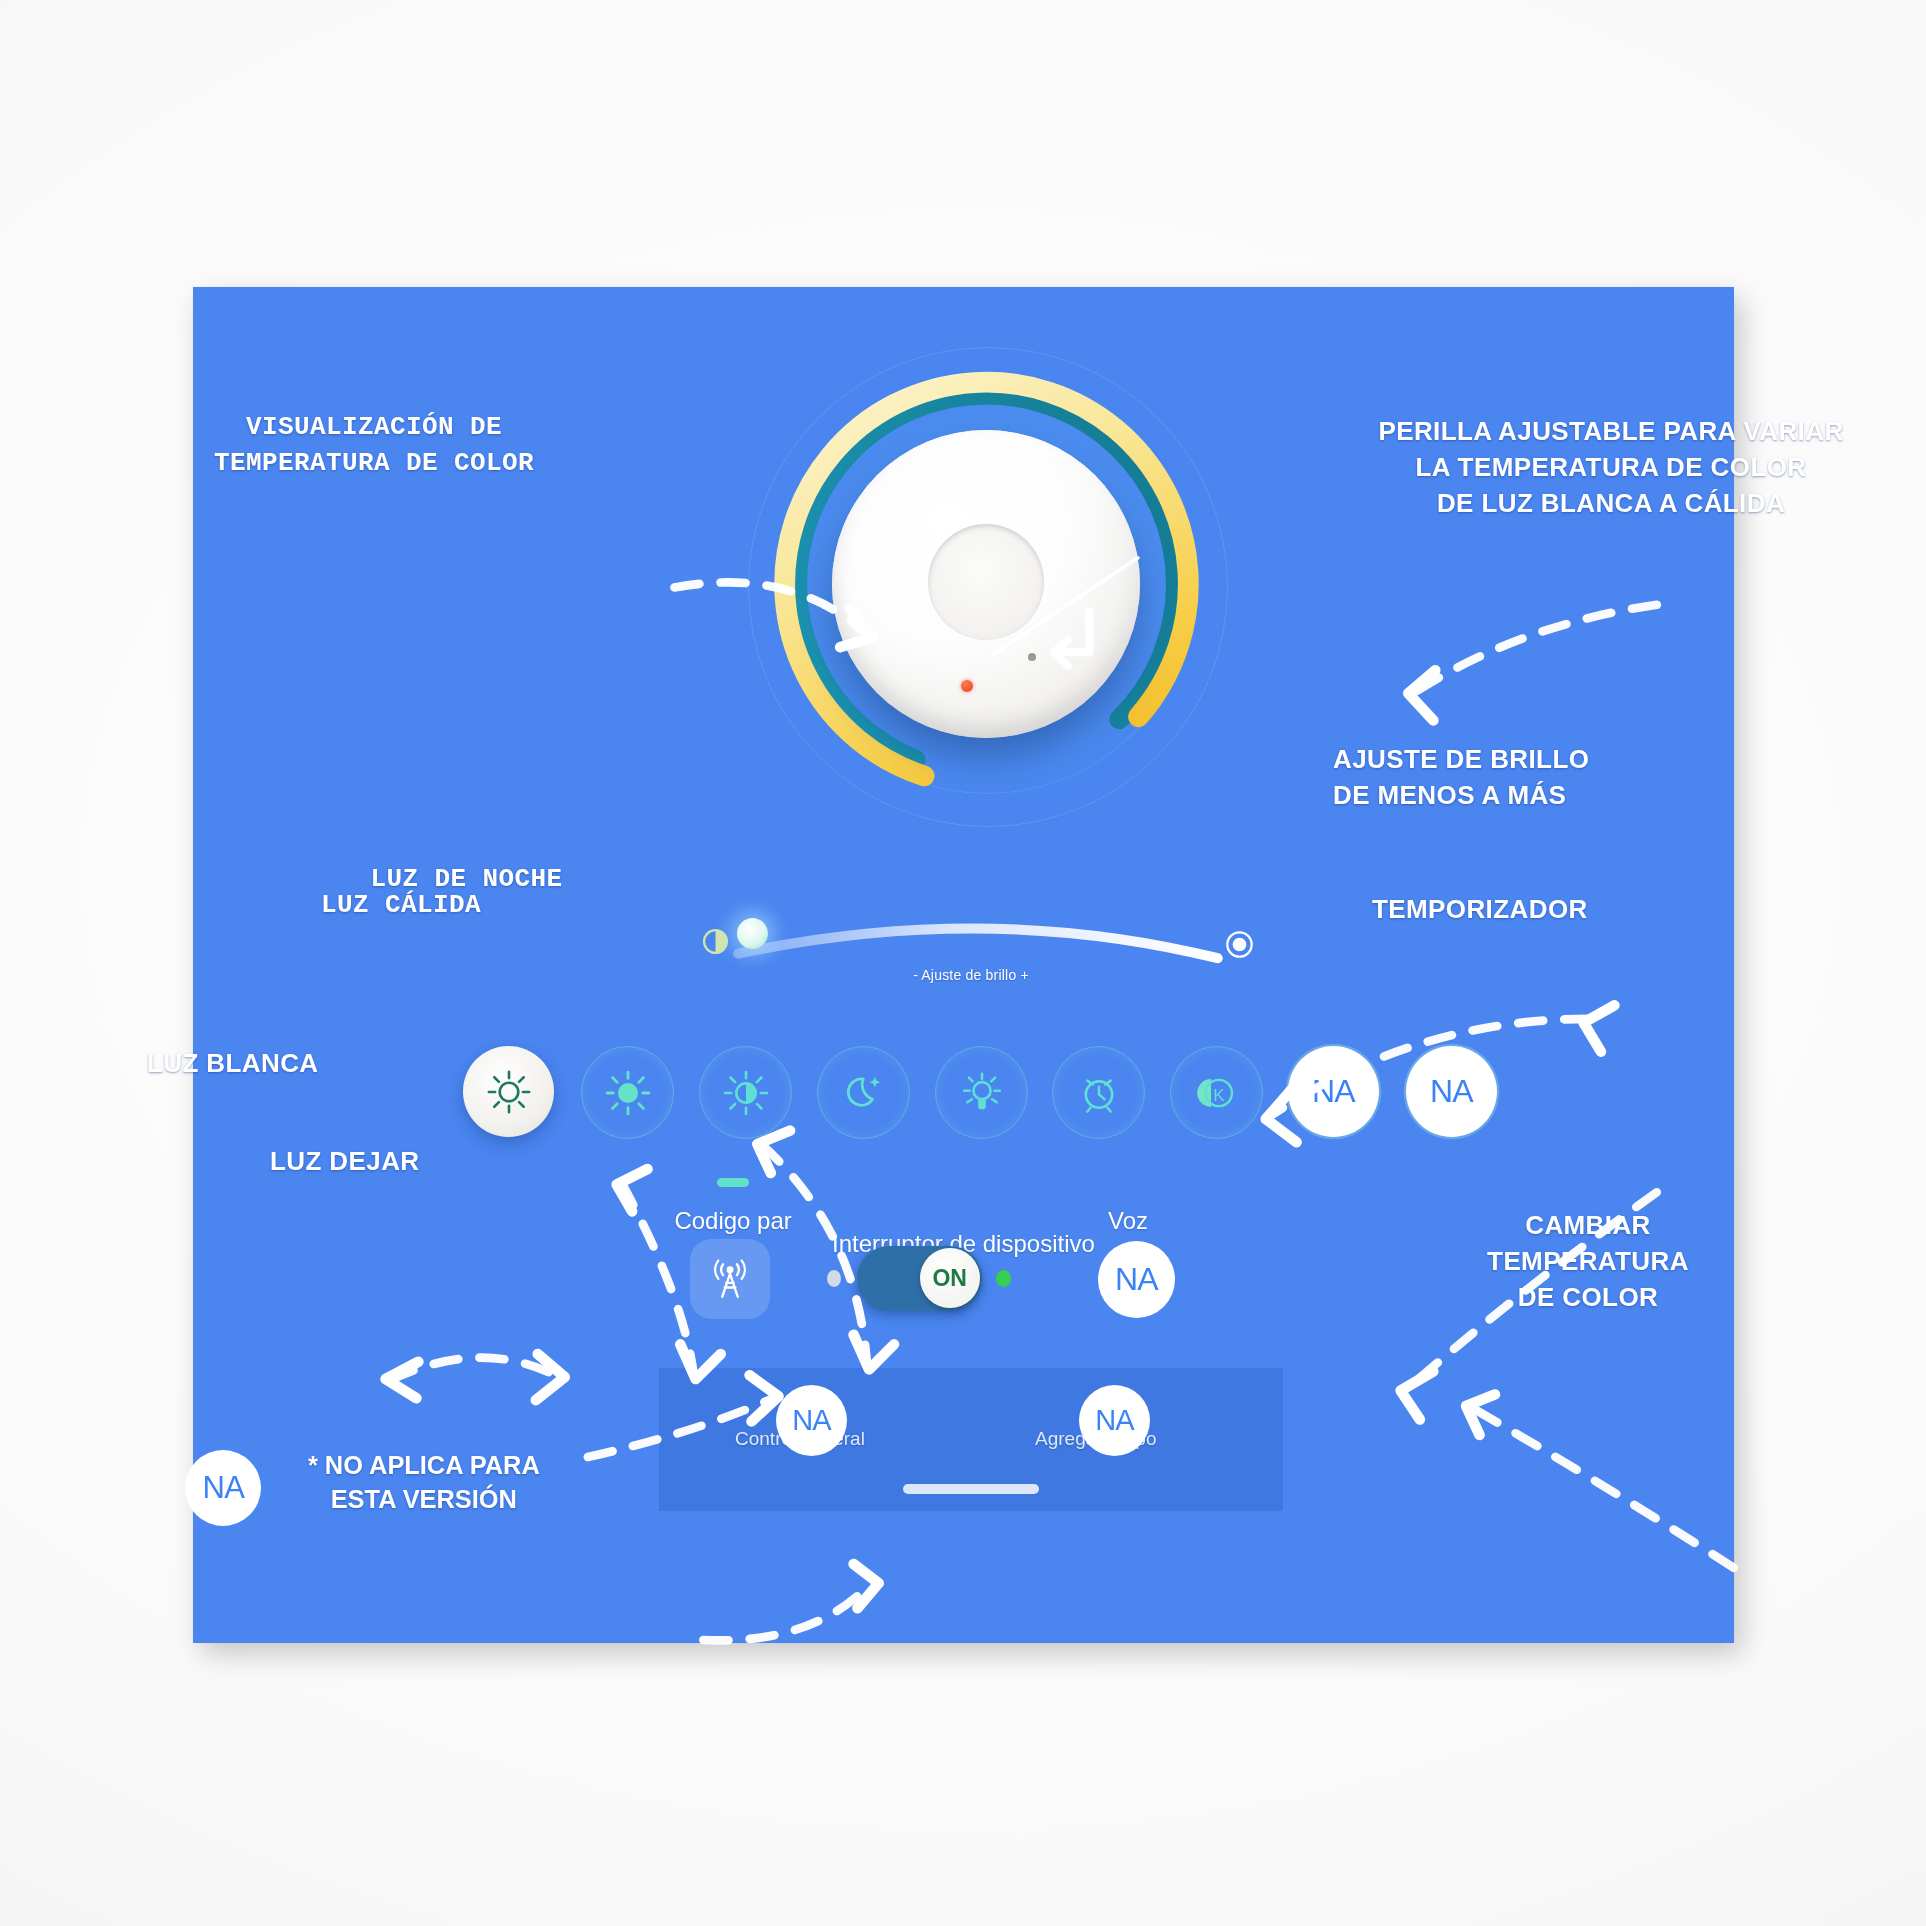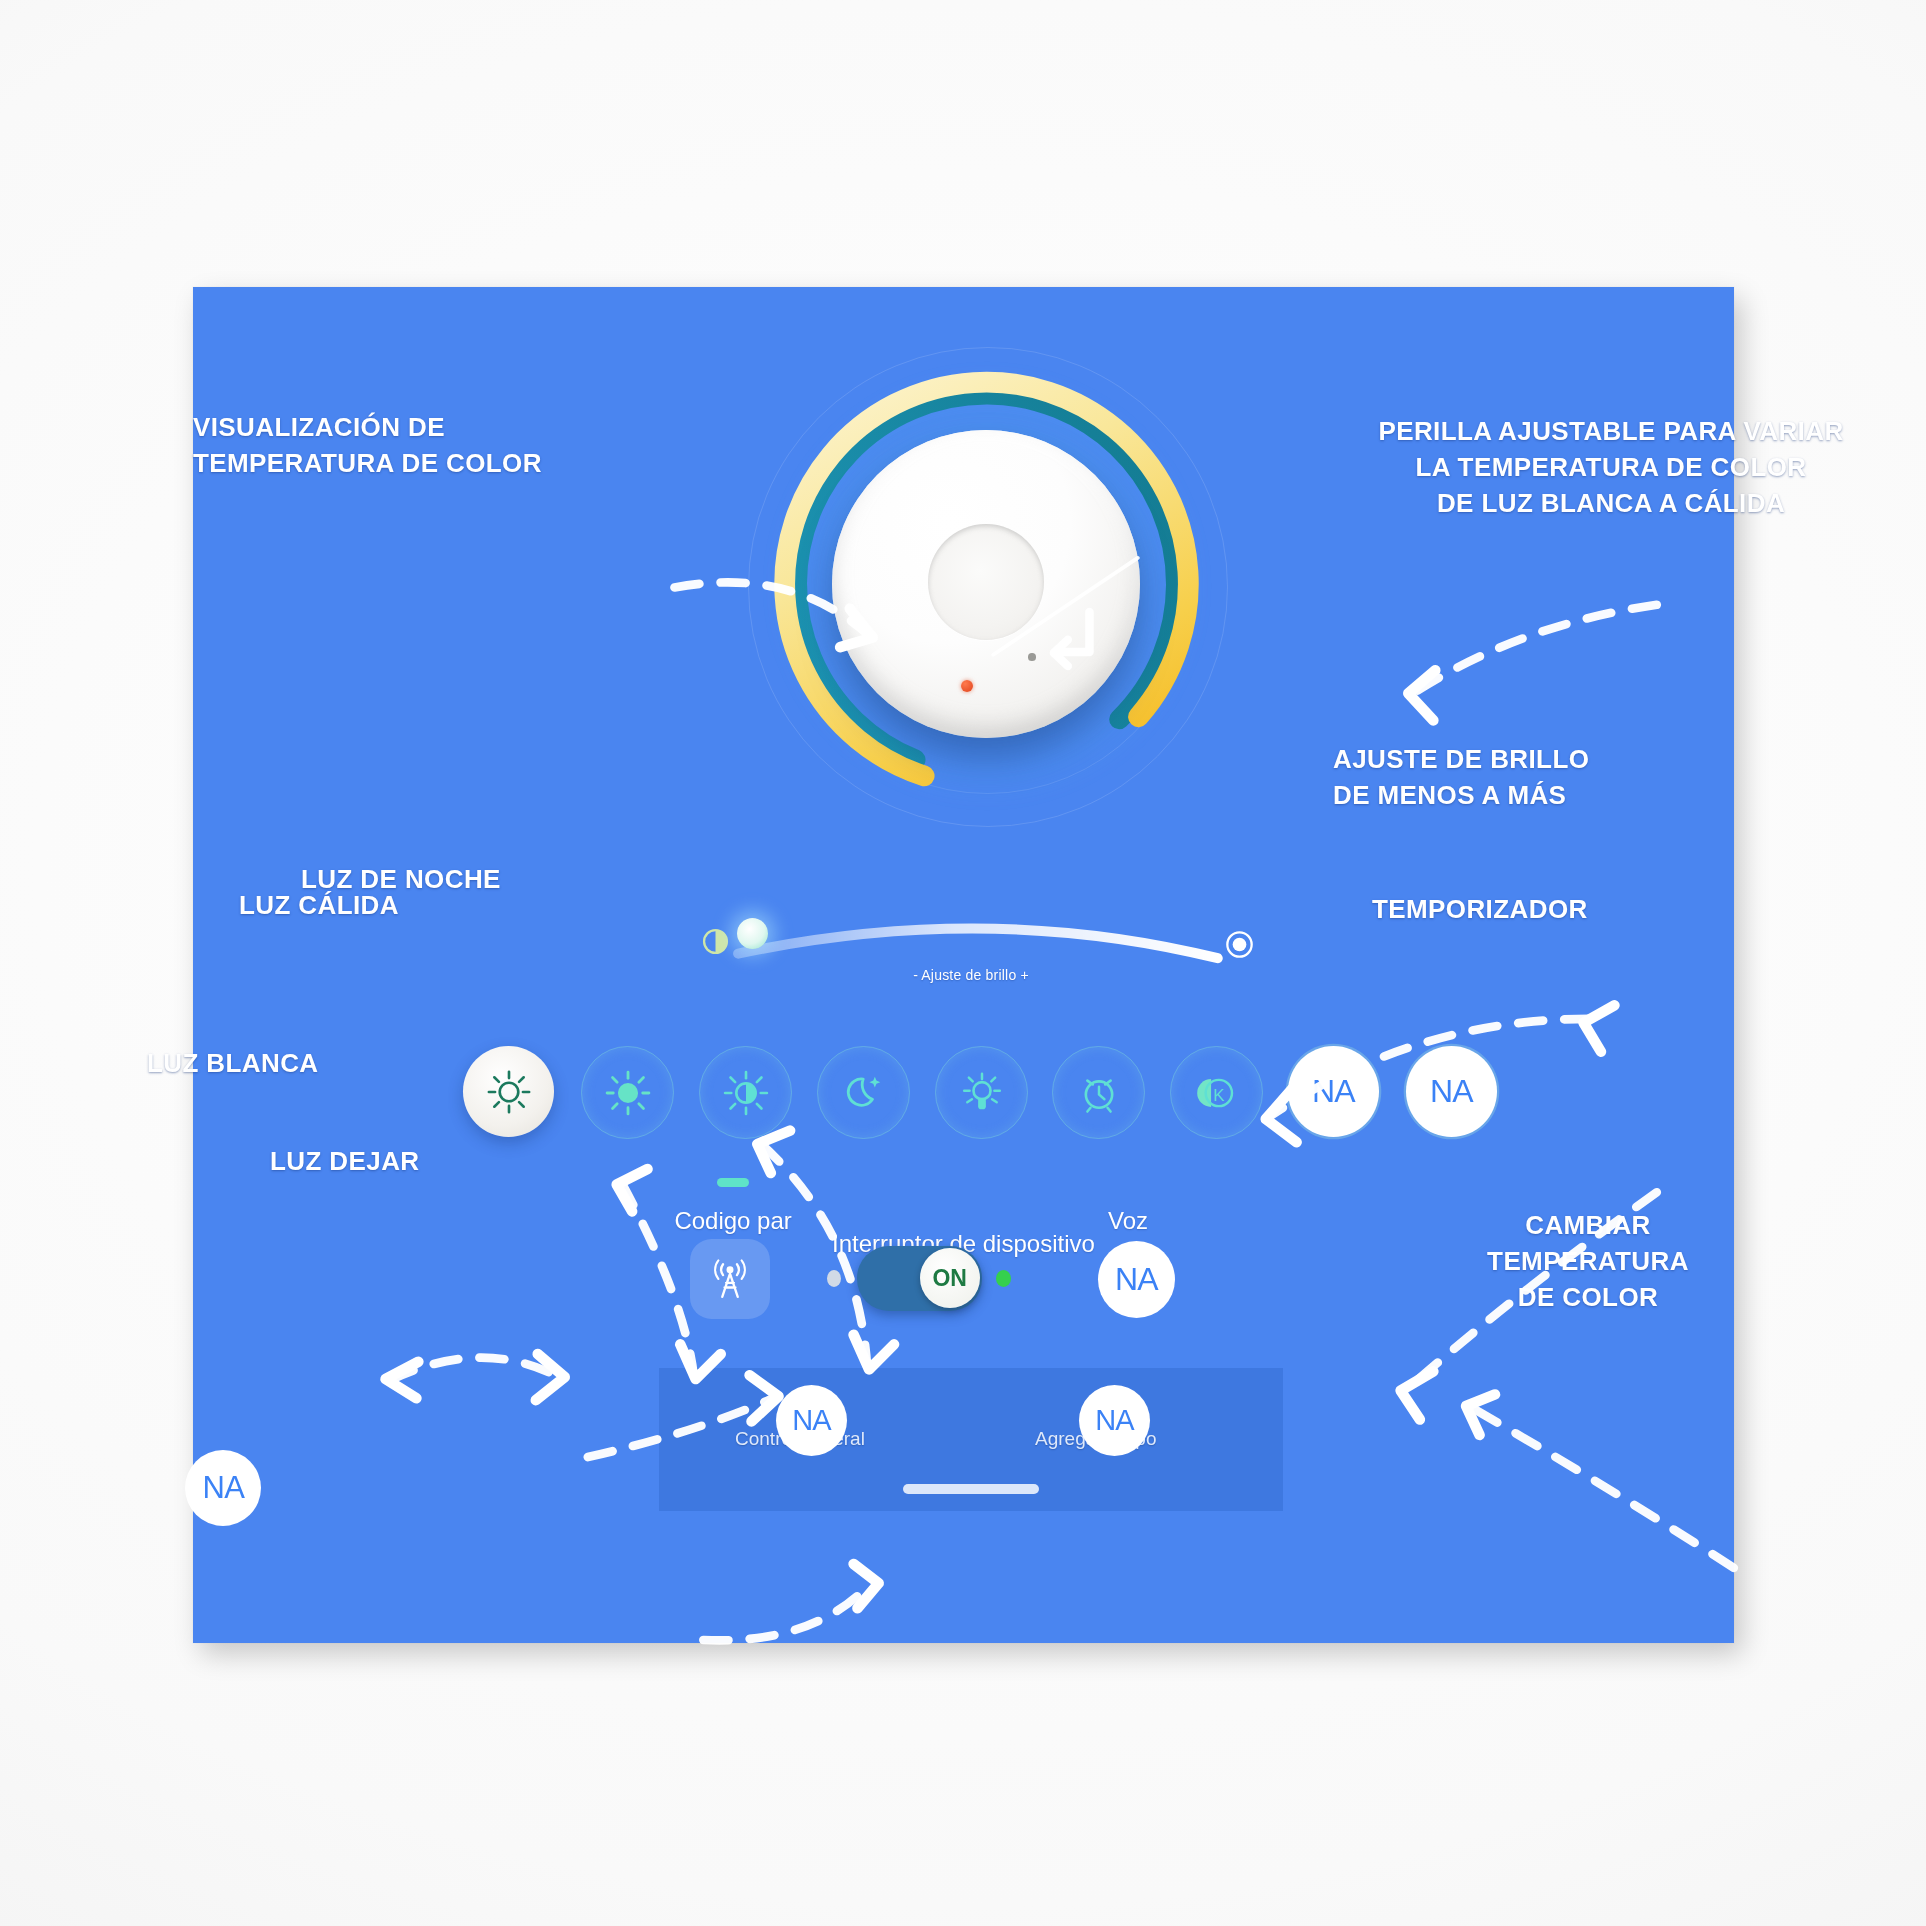--- a/index.html
+++ b/index.html
@@ -23,21 +23,21 @@
     box-shadow:7.7px 10.8px 26px rgba(0,0,0,0.20), 0 0 0 0.8px rgba(0,0,0,0.02);
   }
   
   .anno{
     position:absolute;color:#ffffff;font-weight:600;letter-spacing:0.4px;
     text-shadow:0 0.8px 2.3px rgba(20,50,120,.45);
     line-height:1.38;white-space:pre-line;
   }
   .anno.big{font-size:26px;}
   .anno.center{text-align:center;}
-  .anno.right{text-align:left;}
+  .anno.right{text-align:center;font-family:Liberation Mono, monospace;}
   .anno.left{text-align:left;}
 
   
   #knob-wrap{position:absolute;left:740px;top:339px;width:493px;height:493px;}
   .knob-glow{
     position:absolute;left:50%;top:50%;width:462px;height:462px;
     margin-left:-231px;margin-top:-231px;border-radius:50%;
     background:radial-gradient(circle at 50% 50%, rgba(90,200,240,.50) 0%, rgba(74,133,240,0) 68%);
     filter:blur(4.6px);
   }
@@ -399,20 +399,22 @@
 
 
     <div class="anno big center" style="left:1241px;top:921px;width:308px;">CAMBIAR
 TEMPERATURA
 DE COLOR</div>
 
     <div id="legend" style="left:-7.7px;top:1152px;">
       <div class="badge">
         <span class="na-txt">NA</span>
       </div>
+      <div class="txt">* NO APLICA PARA
+ESTA VERSIÓN</div>
     </div>
 
     <svg id="arrows" viewBox="0 0 2000 1760" width="1541" height="1356">
       <g fill="none" stroke="#ffffff" stroke-width="9" stroke-linecap="round" stroke-dasharray="26 22" opacity="0.97">
 
         <path d="M500 192 Q 620 170 700 240"></path>
 
         <path d="M1520 210 Q 1380 230 1270 300"></path>
 
         <path d="M1450 640 Q 1270 640 1120 740"></path>

